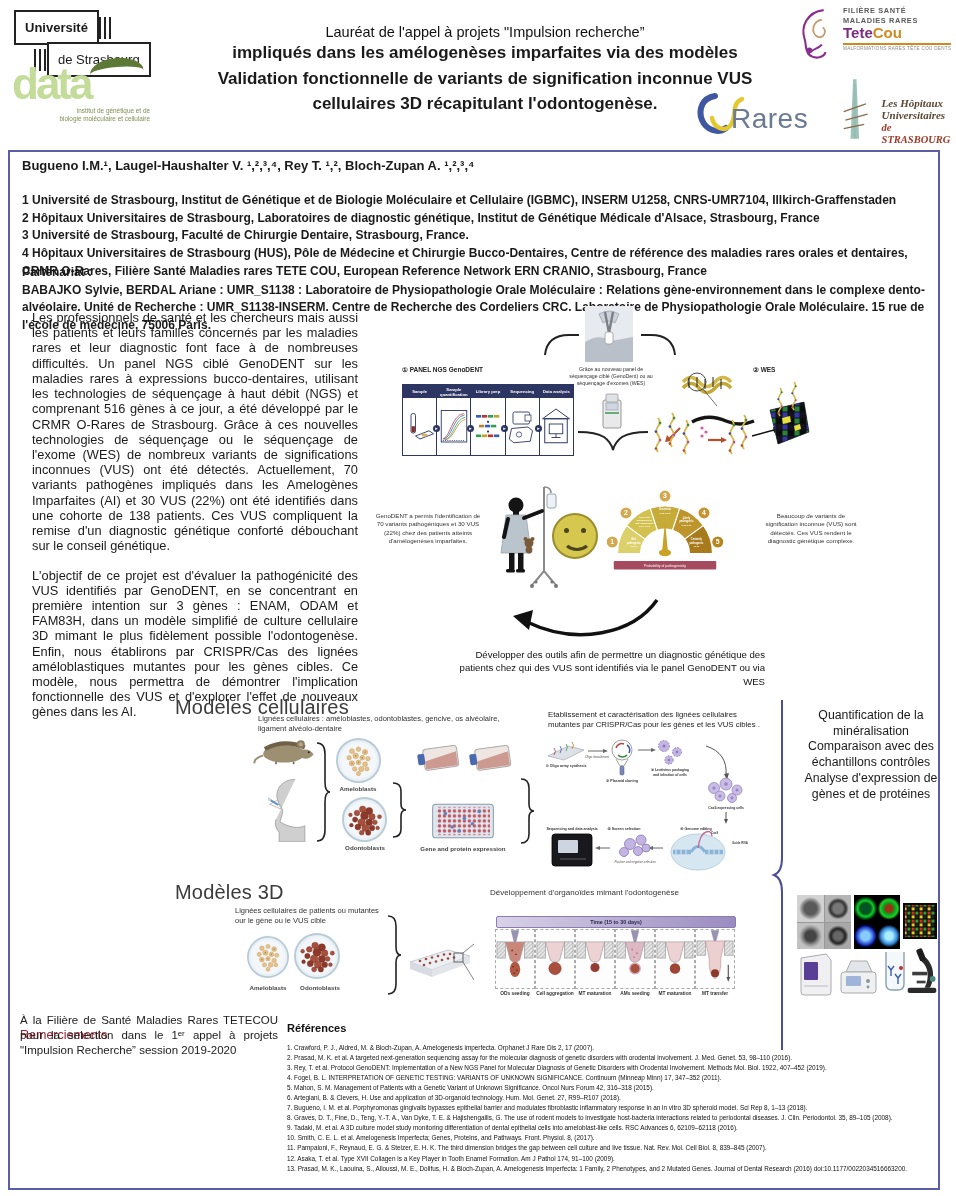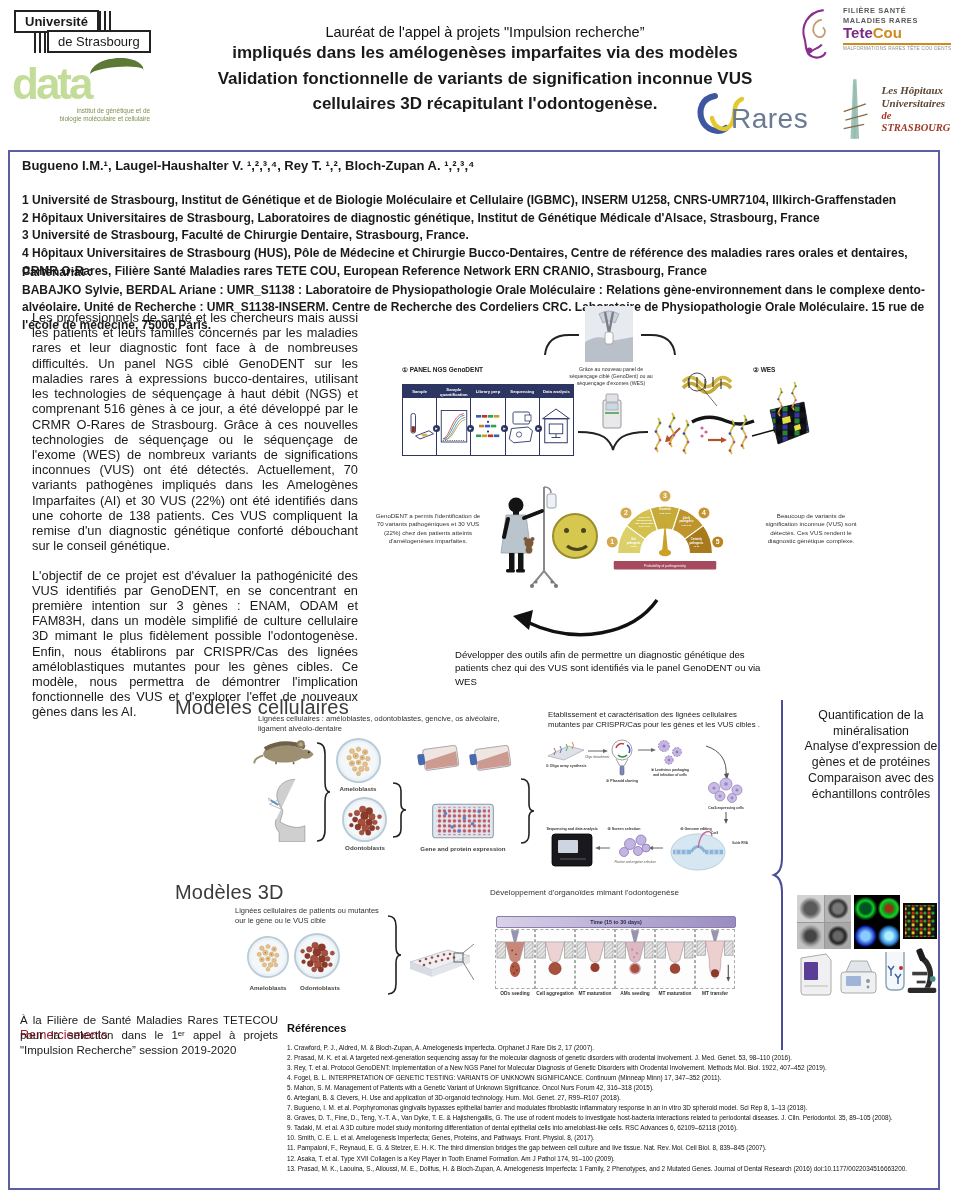--- a/index.html
+++ b/index.html
@@ -1,21 +1,21 @@
 <!DOCTYPE html>
 <html><head>
 <meta charset="utf-8">
 <style>
   html,body{margin:0;padding:0;background:#fff}
   #poster{position:relative;width:956px;height:1196px;background:#fff;outline:1px solid #b0b0b0;
           font-family:"Liberation Sans",sans-serif;color:#1a1a1a;overflow:hidden}
   .abs{position:absolute}
   svg{font-family:"Liberation Sans",sans-serif;display:block}
   
-  .ubox{display:inline-block;border:2px solid #222;background:#fff;padding:2px 9px;font-size:13px}
+  .ubox{display:inline-block;border:2px solid #222;background:#fff;padding:8px 9px;font-size:13px}
   .ubox.b{font-weight:bold}
   .ubars{display:inline-block;width:13px;height:22px;vertical-align:middle;
          background:repeating-linear-gradient(90deg,#222 0 1.5px,transparent 1.5px 5px)}
   .igbmc-name{font-size:44px;font-weight:bold;color:#c3dc99;letter-spacing:-3px;line-height:1}
   .igbmc-arc{position:absolute;left:78px;top:-4px;width:54px;height:20px;border-top:9px solid #5c7a36;
              border-radius:50%;transform:rotate(-5deg)}
   .igbmc-sub{font-size:6.4px;color:#7d9150;text-align:right;width:138px;line-height:1.25;margin-top:1px}
   .award{font-size:14.5px;color:#111;white-space:nowrap}
   .t-line{font-size:17px;font-weight:bold;white-space:nowrap;line-height:1.5}
   .title-block{display:flex;flex-direction:column;align-items:center}
@@ -31,21 +31,21 @@
   
   .main-box{left:8px;top:150px;width:928px;height:1036px;border:2px solid #5b5ea6}
   .authors{font-size:13px;font-weight:bold}
   .affil,.partner{font-size:12px;font-weight:bold;line-height:1.47;width:908px}
   .intro{width:338px;font-size:12.8px;line-height:1.19;text-align:justify}
   .intro p{margin:0 0 14px 12px}
   
   .figlabel{font-size:6.5px;font-weight:bold;color:#222}
   .smallcap{font-size:5.2px;color:#333;text-align:center;line-height:1.3}
   .cap62{font-size:6.2px;color:#333;text-align:center;line-height:1.35}
-  .goal{font-size:9.6px;color:#111;text-align:left;line-height:1.4}
+  .goal{font-size:9.6px;color:#111;text-align:right;line-height:1.4}
   .ngs{display:flex;gap:1px;background:#2d3563;border:1px solid #2d3563;width:170px;height:70px}
   .ngs-step{flex:1;display:flex;flex-direction:column;background:#fff;min-width:0}
   .ngs-head{background:#2d3563;color:#fff;font-size:4.2px;font-weight:bold;text-align:center;
             min-height:11px;display:flex;align-items:center;justify-content:center;padding:1px}
   .ngs-body{flex:1;display:flex;align-items:center;justify-content:center}
   .ngs-dot{position:absolute;width:7px;height:7px;border-radius:50%;background:#2d3563;color:#fff;
            font-size:5px;display:flex;align-items:center;justify-content:center;line-height:1}
   .smiley{width:42px;height:42px;border-radius:50%;background:#d6c84e;border:2px solid #9a8d2e;position:relative}
   .smiley .e{position:absolute;width:5px;height:5px;border-radius:50%;background:#4a4520;top:13px}
   .smiley .m{position:absolute;left:8px;top:10px;width:24px;height:20px;border:3px solid #4a4520;
@@ -200,21 +200,21 @@
   </div>
 
   <div class="abs" style="left:693px;top:86px">
     <svg width="120" height="58" viewBox="0 0 120 58">
       <path d="M22,10 C9,12 5,24 9,34 C13,44 25,48 33,42" stroke="#3f57a0" stroke-width="6" fill="none" stroke-linecap="round"></path>
       <path d="M19,32 C21,42 31,46 37,40 C45,32 37,18 49,13" stroke="#e3c92f" stroke-width="4.5" fill="none" stroke-linecap="round"></path>
       <text x="38" y="42" class="or-text" font-size="29" fill="#6a7a92">Rares</text>
     </svg>
   </div>
 
-  <div class="abs" style="left:842px;top:72px;display:flex;gap:14px;align-items:center">
+  <div class="abs" style="left:842px;top:72px;display:flex;gap:14px;align-items:flex-end">
     <svg width="28" height="74" viewBox="0 0 30 74">
       <polygon points="13,2 17,2 20,72 10,72" fill="#9ec4ba"></polygon>
       <line x1="15" y1="8" x2="15" y2="72" stroke="#8fb5ab" stroke-width="1"></line>
       <path d="M2,40 L28,31 M4,50 L30,43 M2,60 L26,55" stroke="#8a6a4a" stroke-width="1.5" fill="none"></path>
     </svg>
     <div class="hus-text">
       <div>Les Hôpitaux</div>
       <div>Universitaires</div>
       <div class="red">de STRASBOURG</div>
     </div>
@@ -639,22 +639,22 @@
     <rect x="12" y="104" width="20" height="13" rx="1" fill="#cdd6e0"></rect>
     <rect x="14" y="122" width="26" height="2" fill="#3a3a40"></rect>
   </svg>
 
   <svg class="abs" style="left:770px;top:700px" width="20" height="350" viewBox="0 0 20 350">
     <path d="M12,0 V158 Q12,172 4,175 Q12,178 12,192 V350" stroke="#4a4e96" stroke-width="2" fill="none"></path>
   </svg>
 
   <div class="abs outcomes" style="left:798px;top:708px;width:146px">
     <div>Quantification de la minéralisation</div>
+    <div>Comparaison avec des échantillons contrôles</div>
     <div>Analyse d'expression de gènes et de protéines</div>
-    <div>Comparaison avec des échantillons contrôles</div>
   </div>
 
   <div class="abs sec-h" style="left:175px;top:881px">Modèles 3D</div>
   <div class="abs cap75" style="left:235px;top:906px;width:150px">Lignées cellulaires de patients ou mutantes our le gène ou le VUS cible</div>
 
   <svg class="abs" style="left:247px;top:936px" width="42" height="42">
       <use href="#dishA"></use>
     </svg>
   <div class="abs dishlab" style="left:240px;top:984px;width:56px">Ameloblasts</div>
   <svg class="abs" style="left:294px;top:933px" width="46" height="46">

